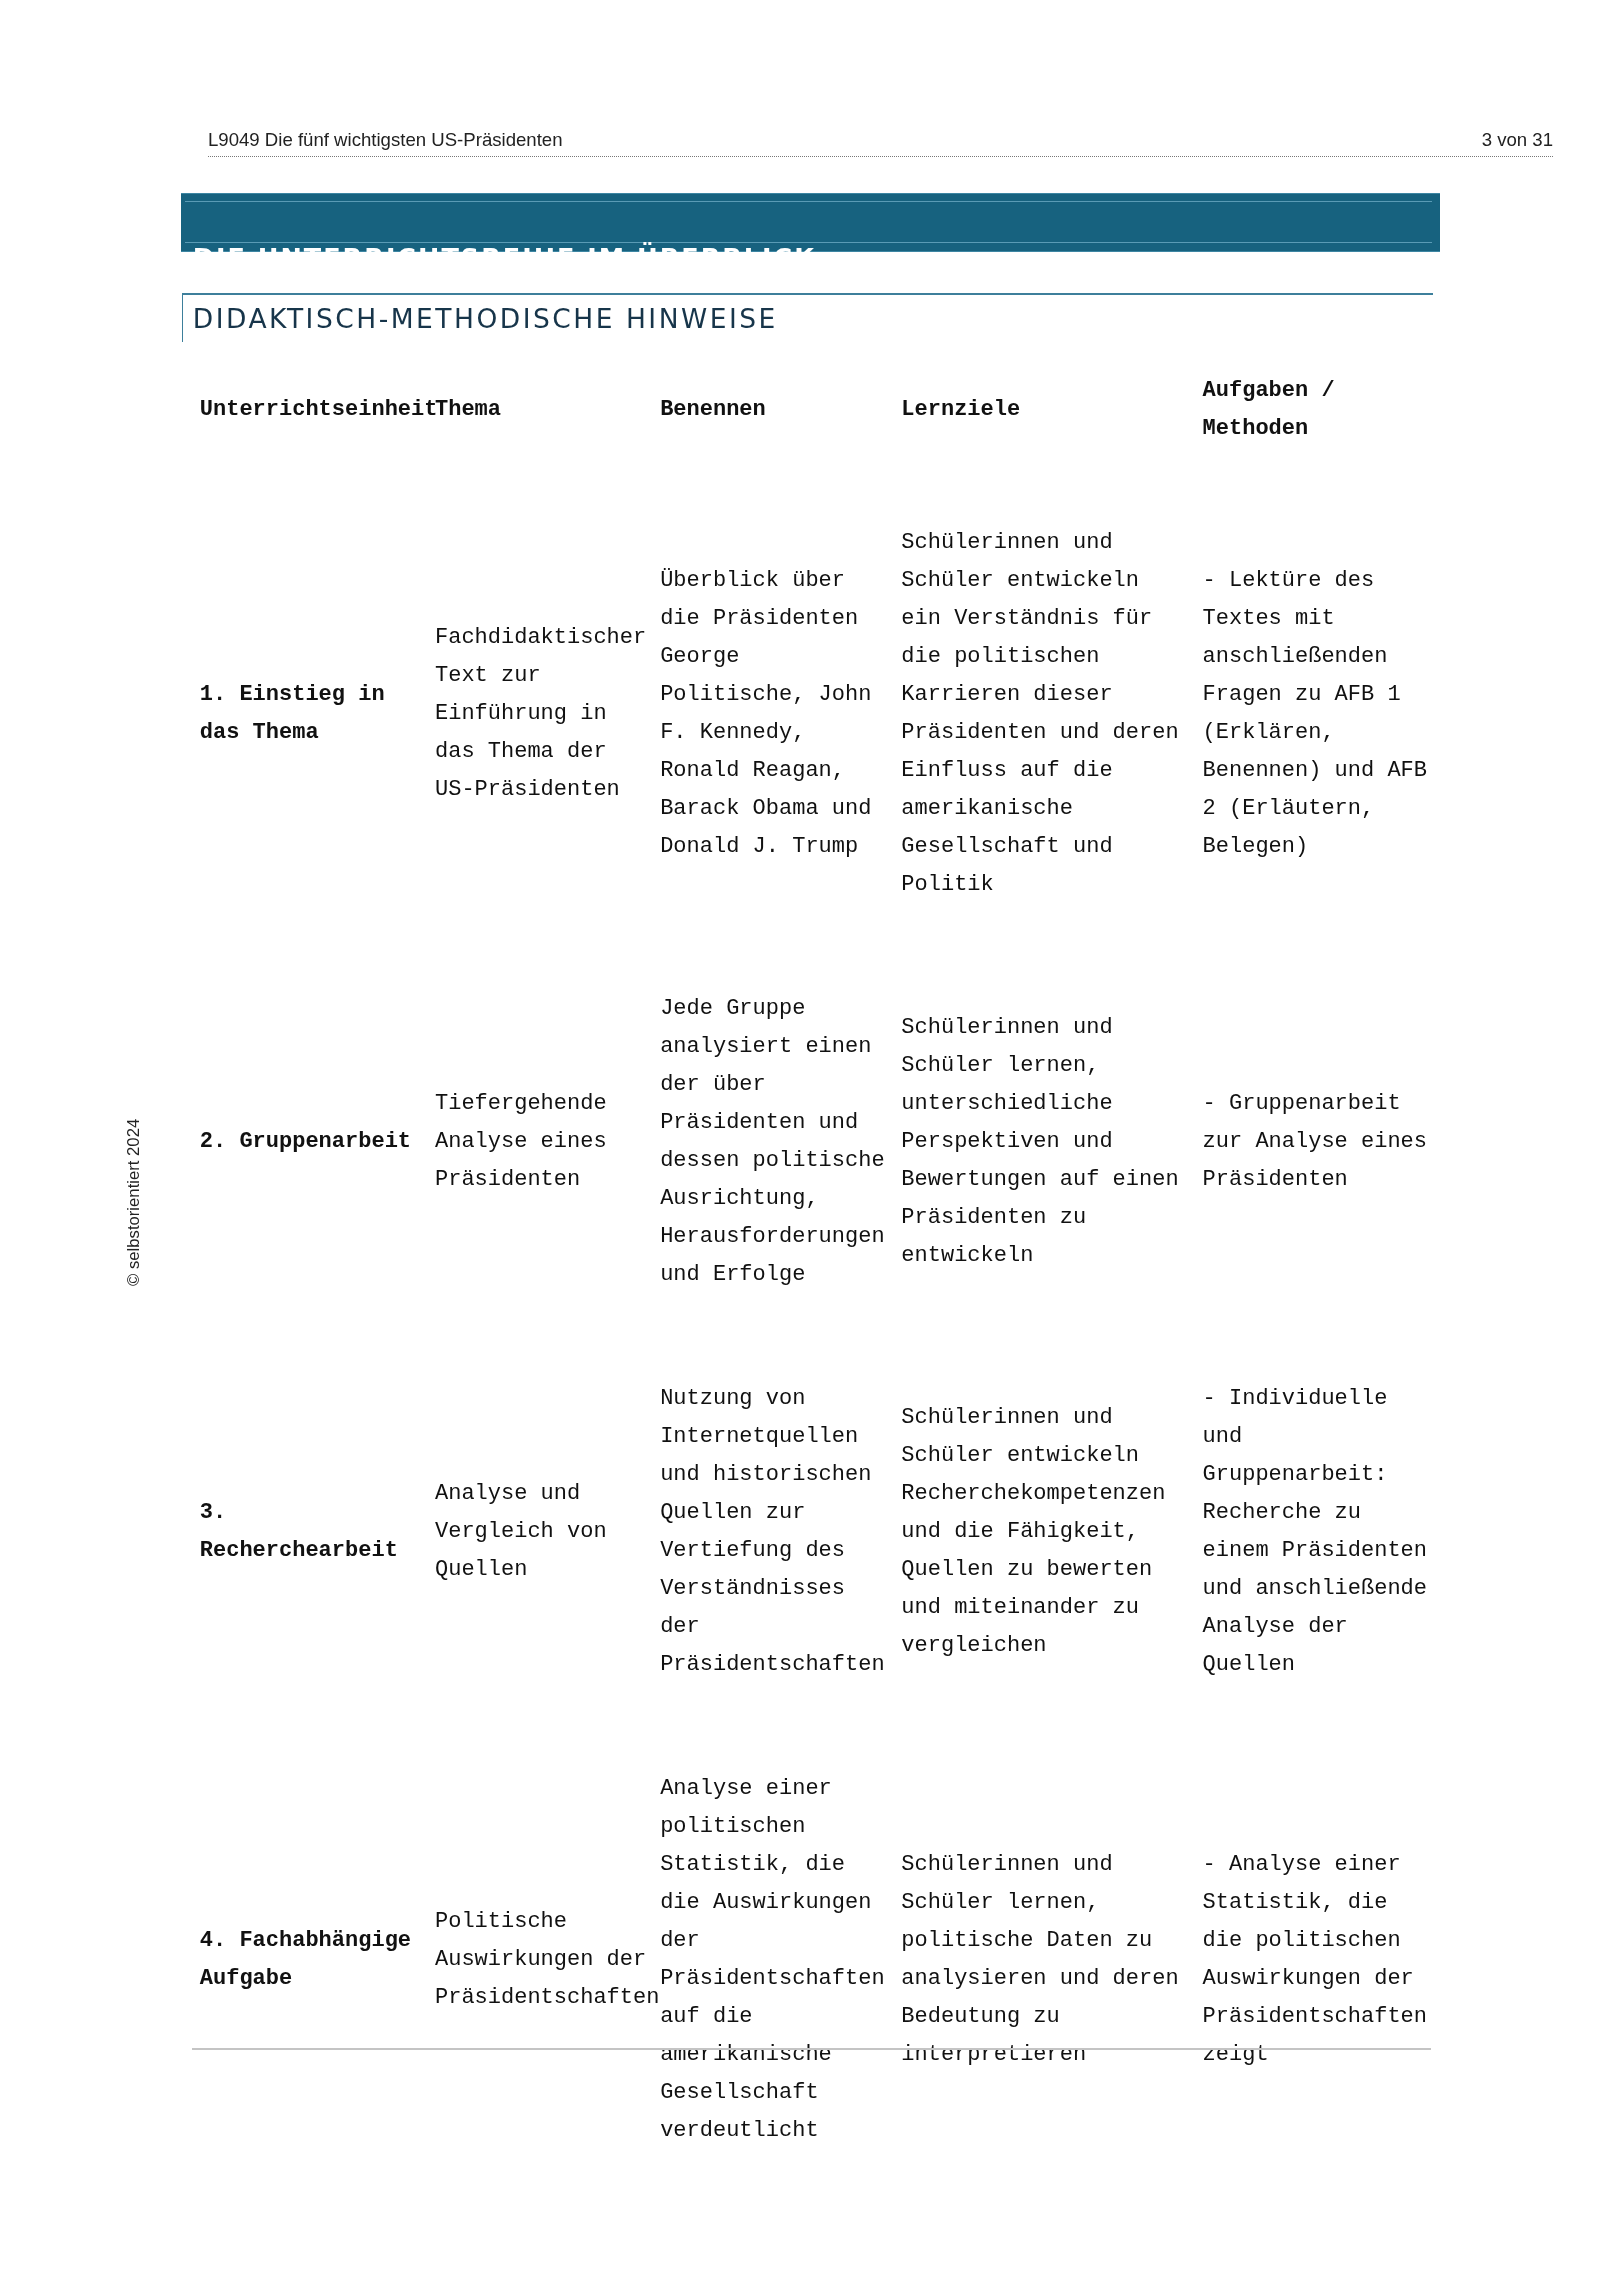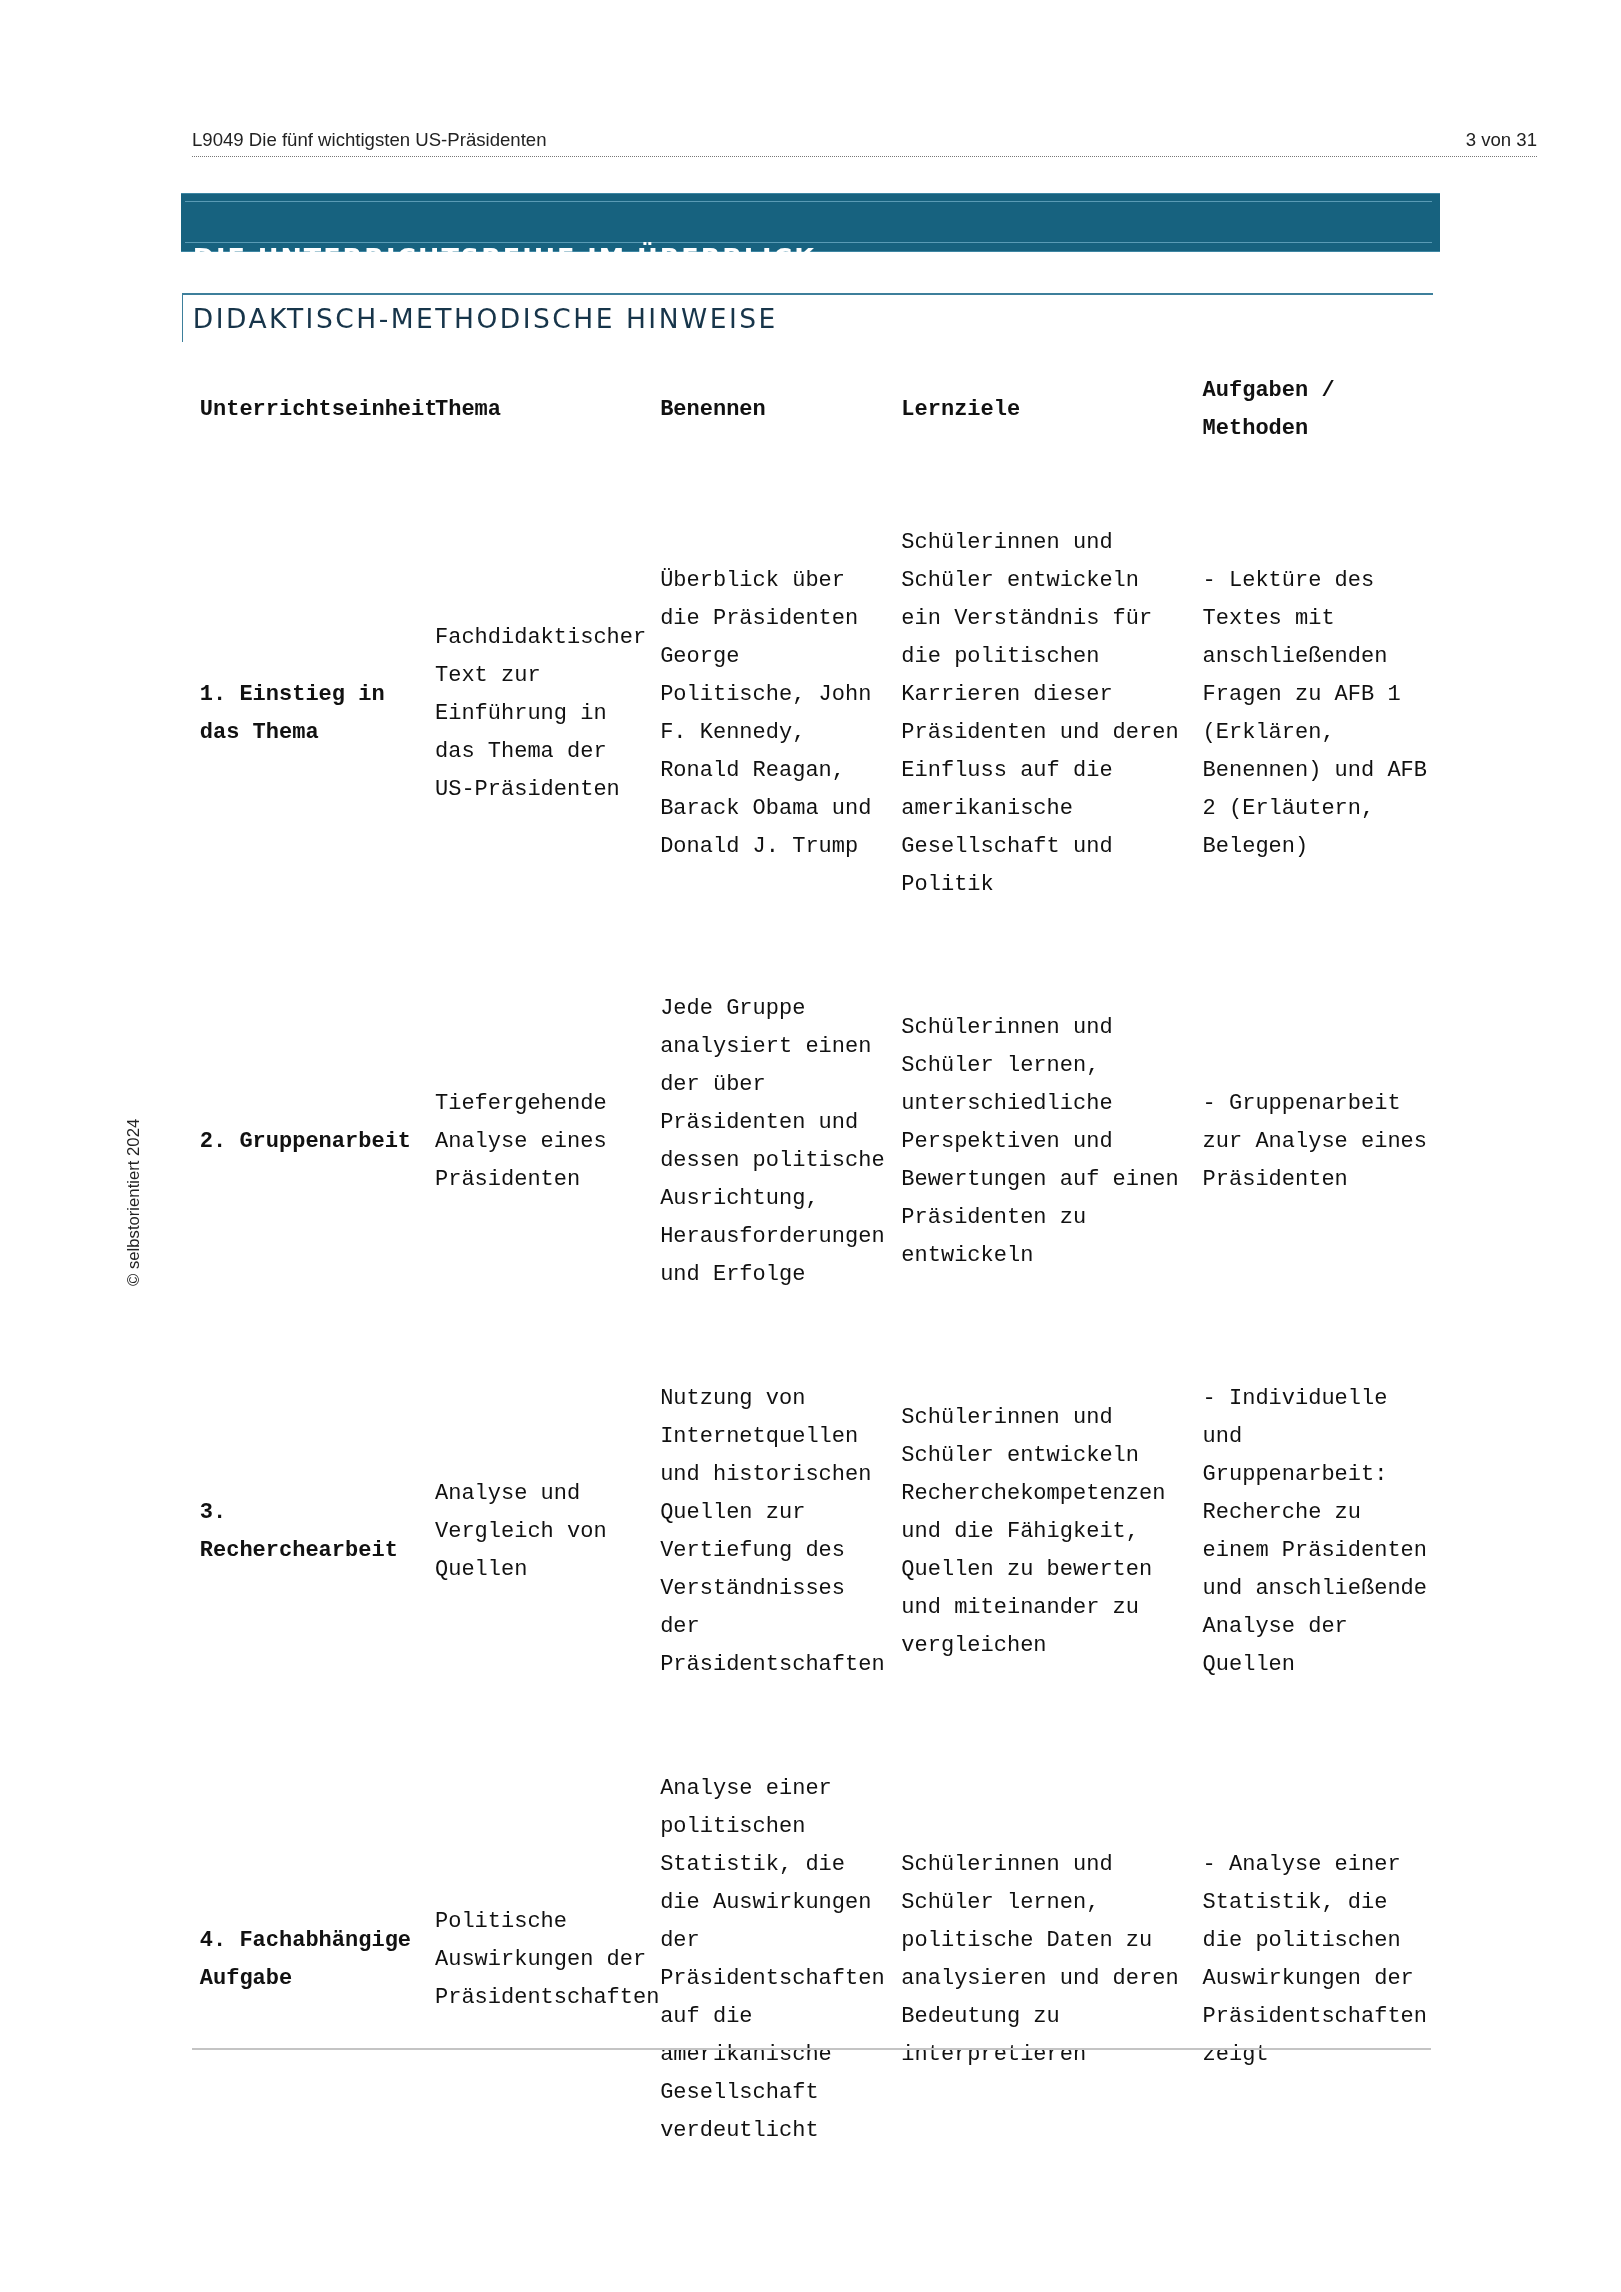--- a/index.html
+++ b/index.html
@@ -1,21 +1,21 @@
 <!DOCTYPE html>
 <html><head>
   <meta charset="utf-8">
   <style>
     html, body { margin: 0; padding: 0; background: #ffffff; }
     body {
       width: 1621px; height: 2293px; position: relative; overflow: hidden;
       font-family: "Liberation Sans", sans-serif; color: #111;
     }
     .running-header {
-      position: absolute; left: 192px; top: 129px; width: 1345px;
+      position: absolute; left: 208px; top: 129px; width: 1345px;
       height: 27.4px; border-bottom: 1px dotted #777;
       font-family: "Liberation Sans", sans-serif; font-size: 18.6px; color: #222;
     }
     .running-header .title { position: absolute; left: 0; top: 0; }
     .running-header .page { position: absolute; right: 0; top: 0; }
 
     .side-copyright {
       position: absolute; left: 124px; top: 1286px;
       transform-origin: 0 0; transform: rotate(-90deg);
       font-size: 16.7px; color: #222; white-space: nowrap;

